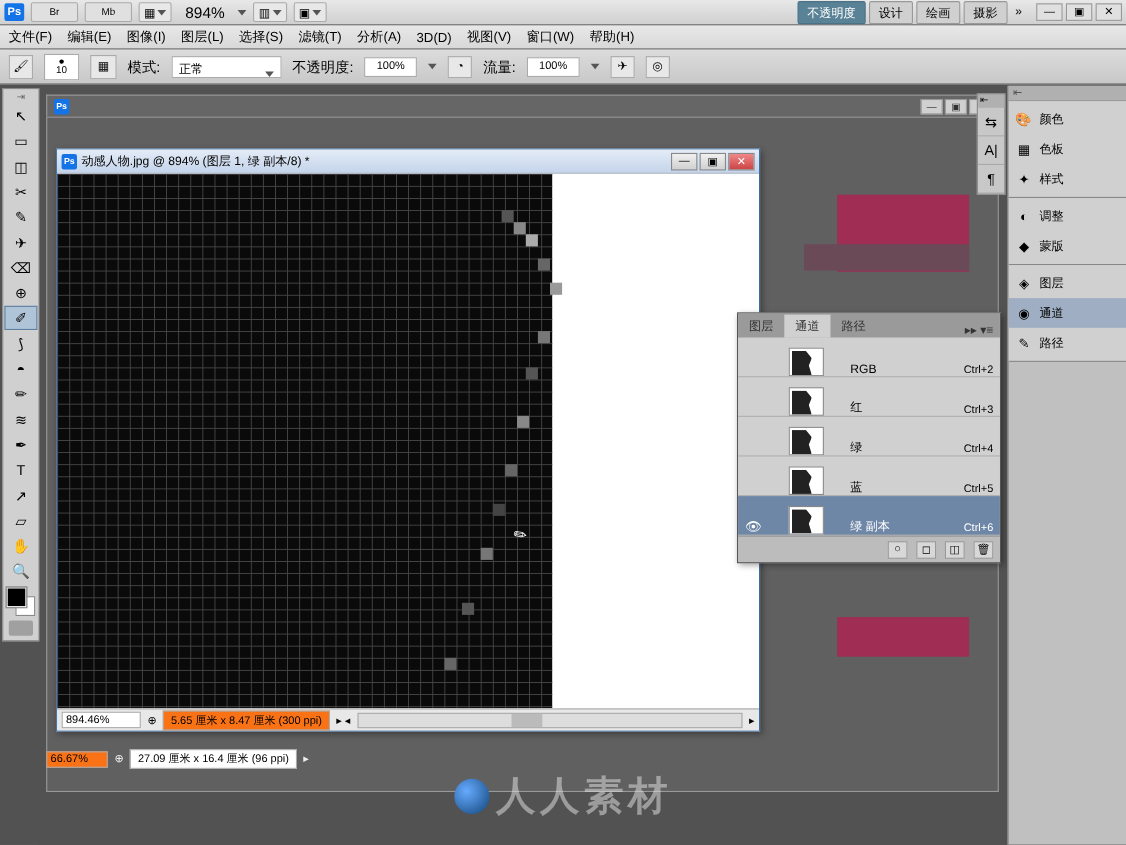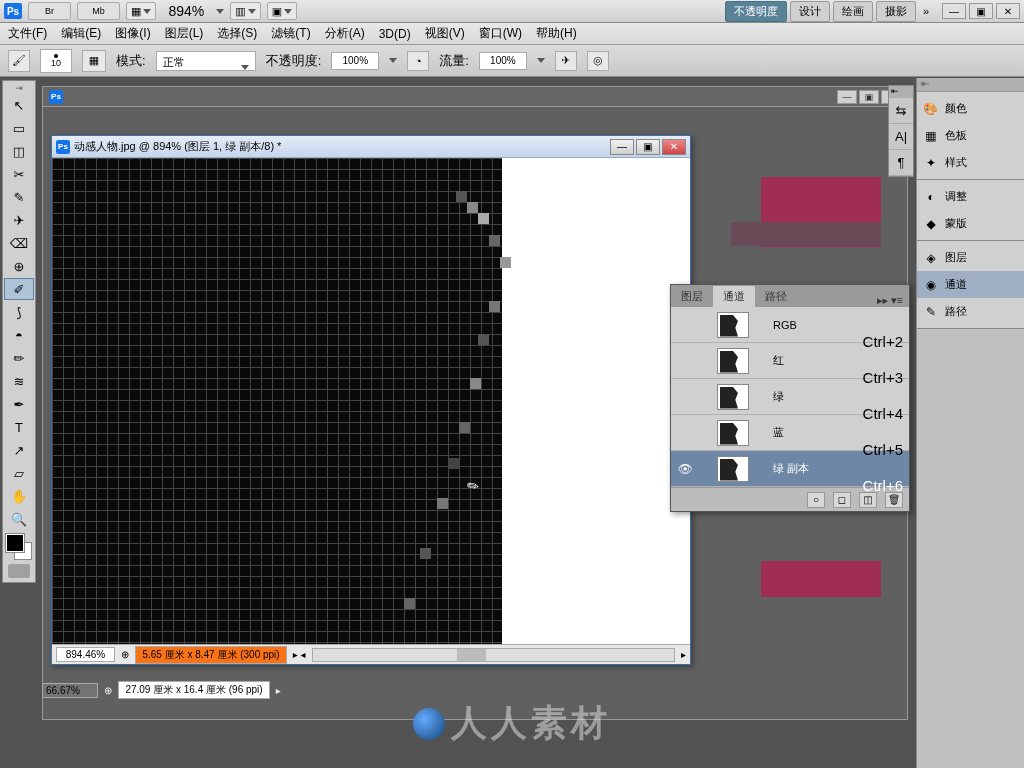--- a/index.html
+++ b/index.html
@@ -55,47 +55,47 @@
 .inner-title { height: 22px; background: linear-gradient(#e4ecf7,#c4d4ea); display: flex; align-items: center; padding: 0 4px; font-size: 11px; border-bottom: 1px solid #9ab; }
 .inner-title .ps-mini { width: 14px; height: 14px; background: #1473e6; color: #fff; font-size: 8px; font-weight: bold; display: flex; align-items: center; justify-content: center; margin-right: 4px; border-radius: 2px; }
 .inner-title .win-ctrl { margin-left: auto; display: flex; gap: 2px; }
 .inner-title .win-ctrl span { width: 24px; height: 16px; border: 1px solid #888; background: linear-gradient(#f0f0f0,#d0d0d0); display: flex; align-items: center; justify-content: center; font-size: 10px; }
 .inner-title .win-ctrl .close { background: linear-gradient(#e88,#c44); color: #fff; }
 .inner-canvas { position: absolute; left: 0; top: 22px; right: 0; bottom: 20px; background: #fff; overflow: hidden; }
 .pixel-area { position: absolute; left: 0; top: 0; width: 450px; height: 100%; background: #0a0a0a; }
 .pixel-grid { position: absolute; inset: 0; background-image: linear-gradient(#444 1px, transparent 1px), linear-gradient(90deg, #444 1px, transparent 1px); background-size: 11px 11px; }
 .edge-px { position: absolute; width: 11px; height: 11px; }
 .inner-status { position: absolute; left: 0; bottom: 0; right: 0; height: 20px; background: #e8e8e8; border-top: 1px solid #aaa; display: flex; align-items: center; font-size: 10px; padding: 0 4px; gap: 6px; }
-.inner-status .zoom-box { width: 59px; border: 1px solid #aaa; background: #fff; padding: 1px 3px; text-align: center; }
+.inner-status .zoom-box { width: 72px; border: 1px solid #aaa; background: #fff; padding: 1px 3px; }
 .inner-status .dim-box { border: 1px solid #aaa; background: #f97316; padding: 1px 6px; }
 .scroll-h { flex: 1; height: 14px; background: #ddd; border: 1px solid #aaa; position: relative; }
 .scroll-thumb { position: absolute; height: 100%; background: #bbb; }
 
 
 .pink-bar { position: absolute; background: #9f2d54; }
 
 
 .outer-status { position: absolute; left: 6px; bottom: 68px; height: 20px; display: flex; align-items: center; font-size: 10px; gap: 6px; color: #eee; }
-.outer-status .zoom-box { width: 56px; border: 1px solid #aaa; background: #737373; color: #000; padding: 1px 3px; }
+.outer-status .zoom-box { width: 56px; border: 1px solid #aaa; background: #f97316; color: #000; padding: 1px 3px; }
 .outer-status .dim-box { border: 1px solid #aaa; background: #fff; color: #000; padding: 1px 6px; }
 
 
 .channels-panel { position: absolute; right: 114px; top: 284px; width: 240px; background: #d0d0d0; border: 1px solid #555; box-shadow: 2px 2px 6px rgba(0,0,0,0.4); }
 .panel-tabs { height: 22px; background: #9a9a9a; display: flex; align-items: flex-end; font-size: 11px; }
 .panel-tab { padding: 3px 10px; color: #333; }
 .panel-tab.active { background: #d0d0d0; }
 .panel-menu { margin-left: auto; padding: 0 6px; color: #333; font-size: 11px; }
 .channel-list { background: #d0d0d0; }
-.channel-row { height: 36px; display: flex; align-items: center; padding: 0 6px; border-bottom: 1px solid #b0b0b0; gap: 24px; font-size: 11px; }
+.channel-row { height: 36px; display: flex; align-items: flex-end; padding: 0 6px; border-bottom: 1px solid #b0b0b0; gap: 24px; font-size: 11px; }
 .channel-row.selected { background: #6f87a6; color: #fff; }
 .eye-col { width: 16px; text-align: center; font-size: 12px; }
 .ch-thumb { width: 32px; height: 26px; background: #fff; border: 1px solid #888; position: relative; overflow: hidden; }
 .ch-thumb::after { content: ""; position: absolute; left: 2px; top: 2px; width: 18px; height: 22px; background: #222; clip-path: polygon(0 0, 70% 0, 100% 30%, 85% 60%, 100% 100%, 0 100%); }
 .ch-name { flex: 1; }
-.ch-key { font-size: 15px; color: inherit; margin-top: 33px; }
+.ch-key { font-size: 10px; color: inherit; margin-top: 33px; }
 .panel-footer { height: 24px; background: #bcbcbc; border-top: 1px solid #999; display: flex; align-items: center; justify-content: flex-end; gap: 8px; padding: 0 6px; }
 .panel-footer span { width: 18px; height: 16px; border: 1px solid #999; background: #d8d8d8; display: flex; align-items: center; justify-content: center; font-size: 10px; }
 
 
 .right-col { position: absolute; right: 0; top: 78px; width: 108px; bottom: 0; background: #c0c0c0; border-left: 1px solid #888; }
 .right-col .expand { height: 14px; background: #b0b0b0; border-bottom: 1px solid #999; font-size: 10px; text-align: left; padding-left: 4px; color: #555; }
 .right-group { border-bottom: 1px solid #888; padding: 3px 0; background: #d0d0d0; }
 .right-item { height: 27px; display: flex; align-items: center; gap: 6px; padding: 0 6px; font-size: 11px; }
 .right-item.active { background: #9faec2; }
 .right-icon { width: 16px; height: 16px; display: flex; align-items: center; justify-content: center; font-size: 12px; }

